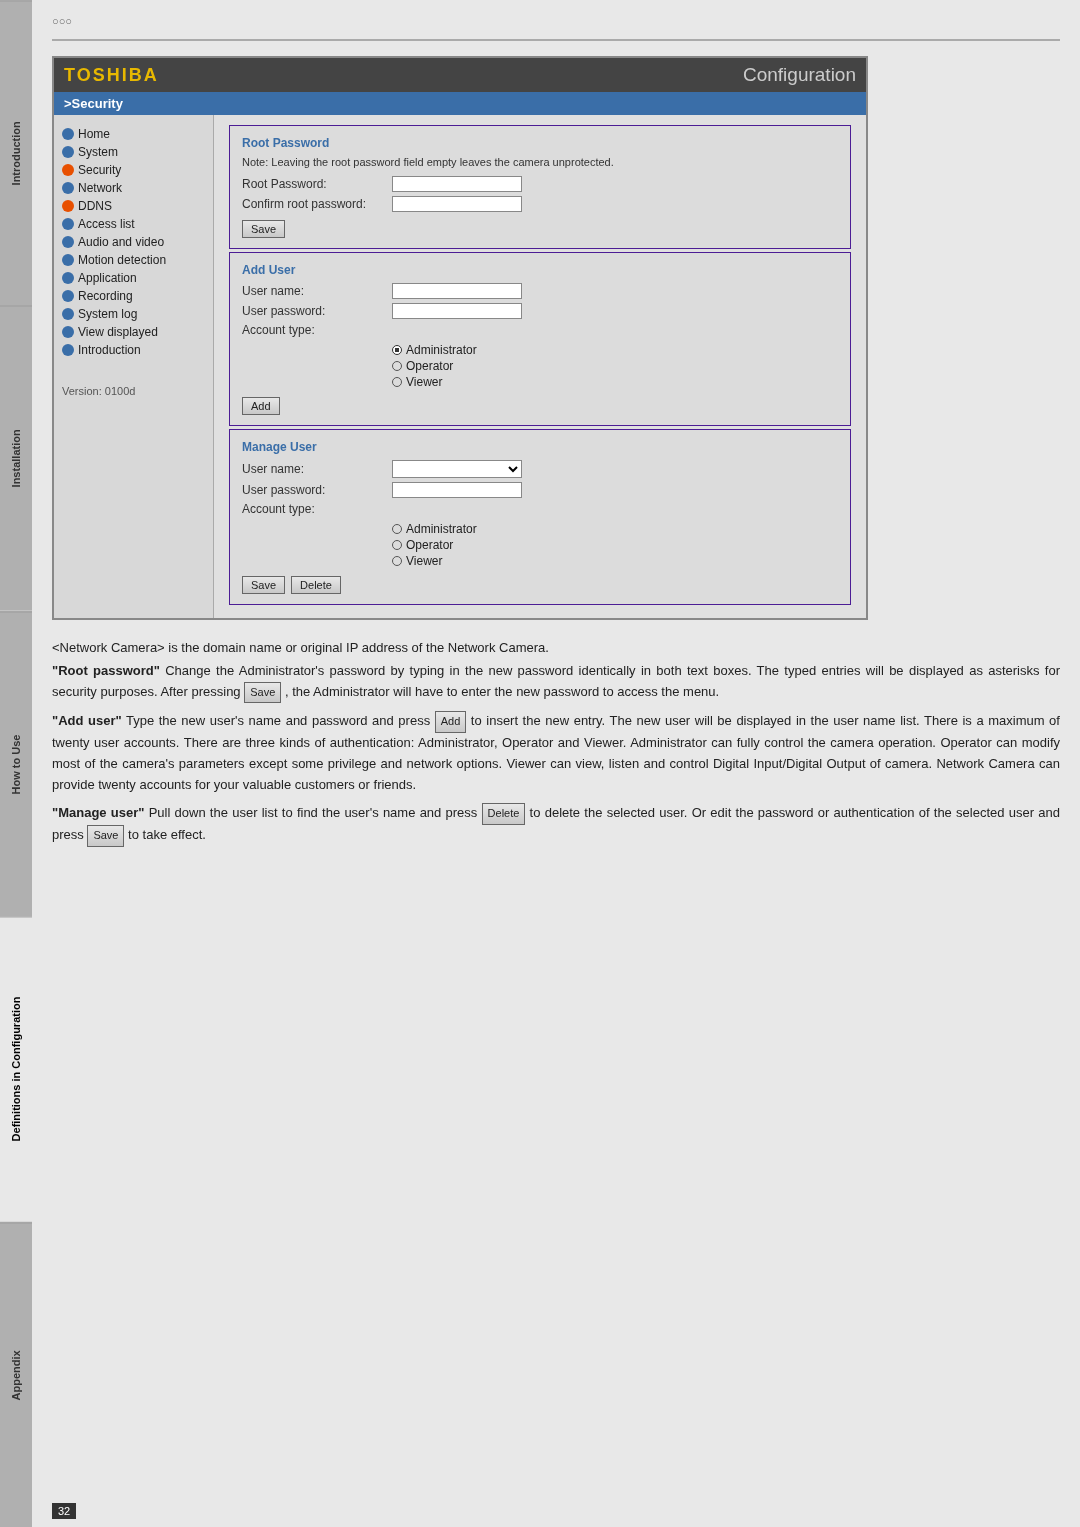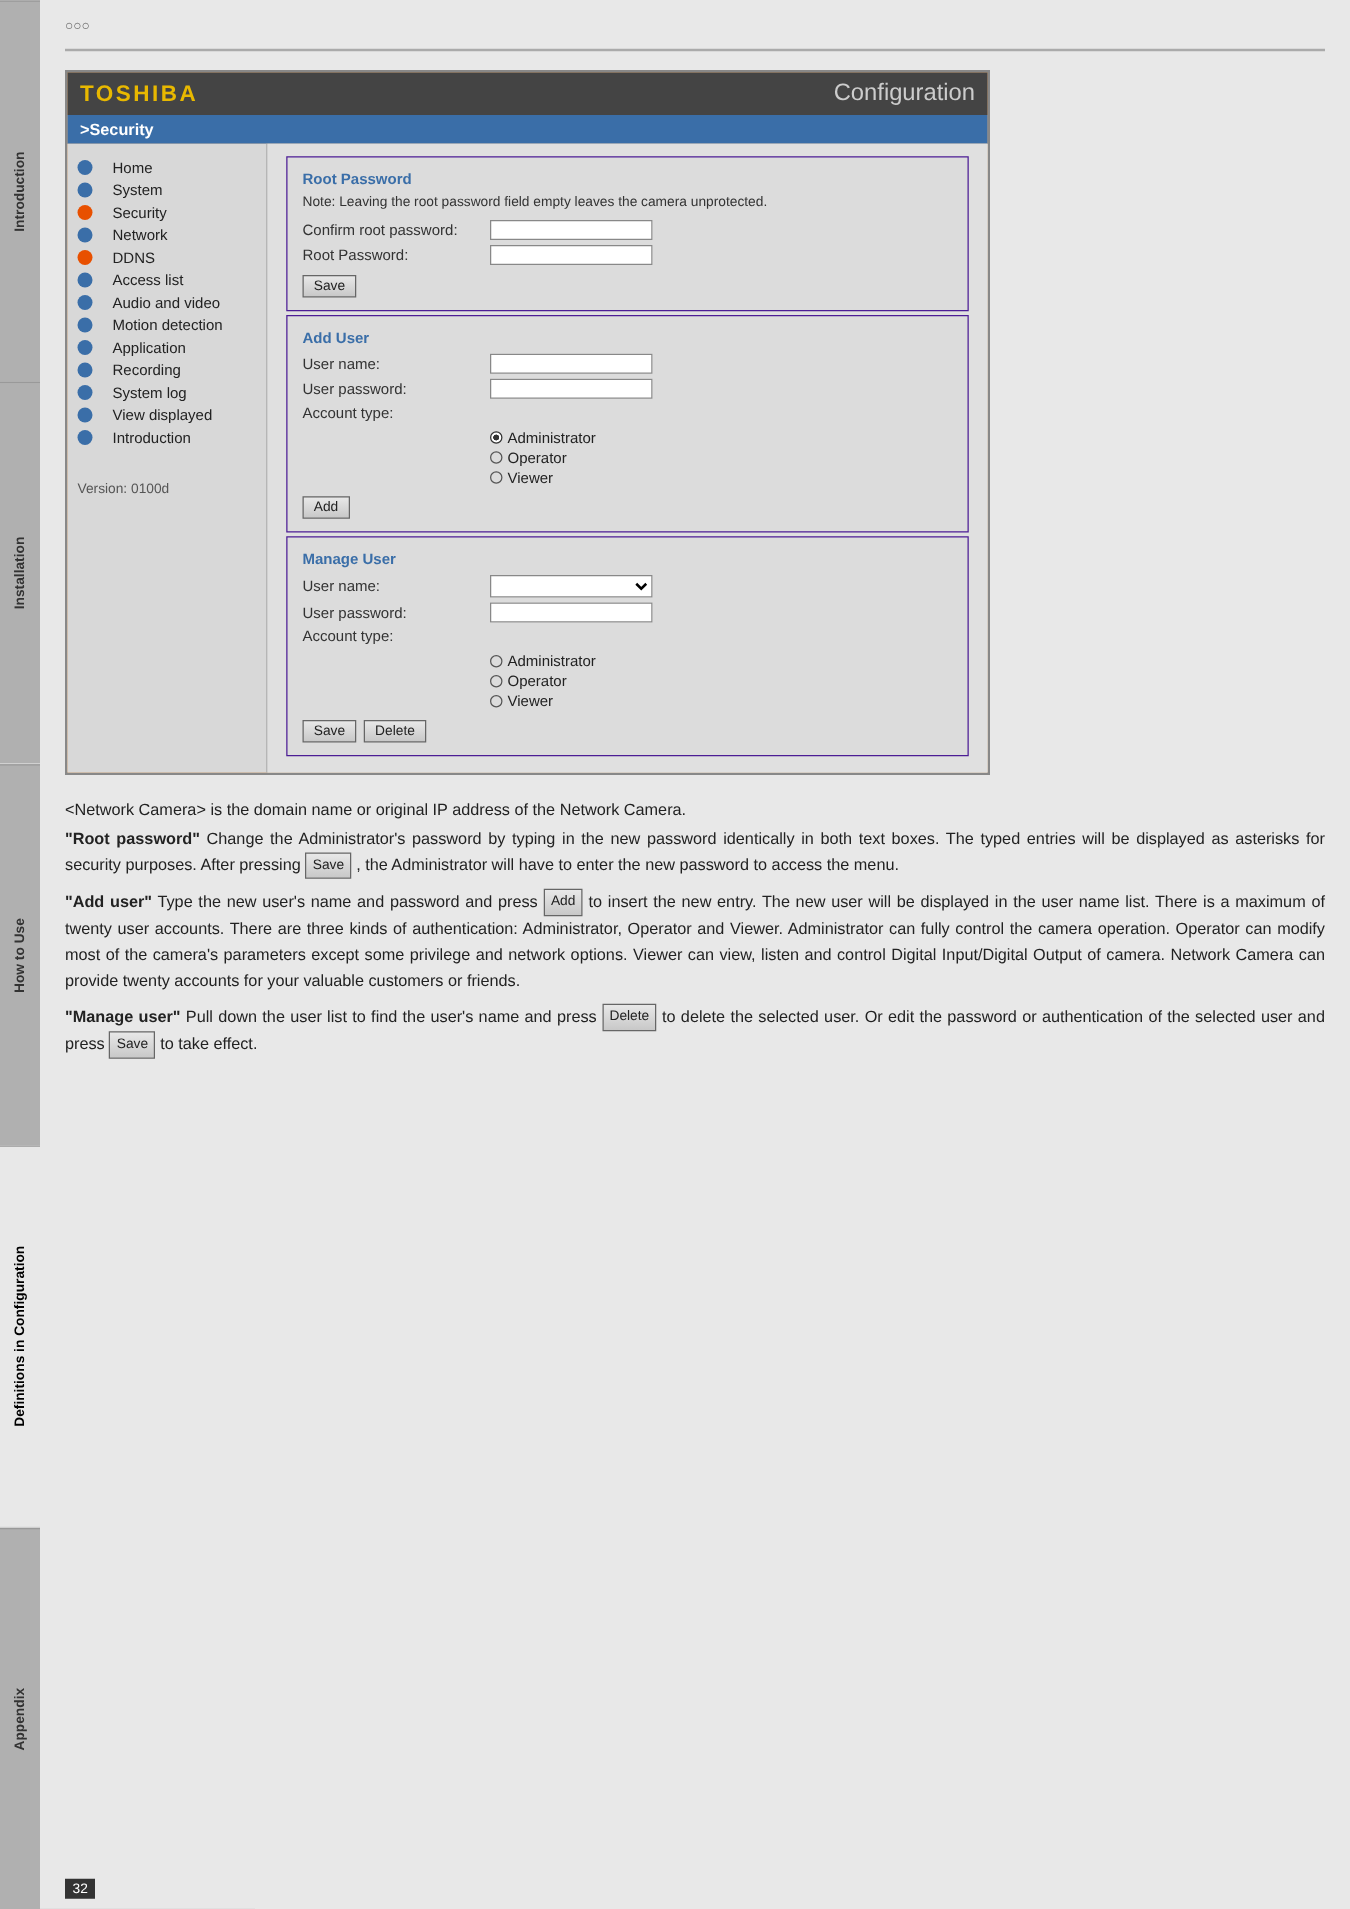--- a/index.html
+++ b/index.html
@@ -77,24 +77,24 @@
     }
     .page-title {
       font-size: 36px;
       font-weight: bold;
       color: #222;
       letter-spacing: -1px;
     }
 
     
     .camera-panel {
-      background: #fdba74;
+      background: #ef4444;
       border: 2px solid #888;
       margin-bottom: 20px;
-      width: 740px;
+      width: 816px;
     }
 
     
     .toshiba-header {
       background: #444;
       display: flex;
       justify-content: space-between;
       align-items: center;
       padding: 6px 10px;
     }
@@ -132,21 +132,21 @@
       border-right: 1px solid #aaa;
       flex-shrink: 0;
     }
     .sidebar-nav ul {
       list-style: none;
     }
     .sidebar-nav li {
       padding: 2px 0;
       display: flex;
       align-items: center;
-      gap: 16px;
+      gap: 4px;
       cursor: pointer;
     }
     .sidebar-nav li .nav-icon {
       width: 12px;
       height: 12px;
       background: #3a6ea8;
       border-radius: 50%;
       display: inline-block;
       flex-shrink: 0;
     }
@@ -361,25 +361,25 @@
         </ul>
         <div class="version-text">Version: 0100d</div>
       </div>
 
       <div class="panel-main">
 
         <div class="section-box">
           <div class="section-title">Root Password</div>
           <div class="section-note">Note: Leaving the root password field empty leaves the camera unprotected.</div>
           <div class="form-row">
+            <div class="form-label">Root Password:</div>
+            <input class="form-input" type="password" style="">
+          </div>
+          <div class="form-row">
             <div class="form-label">Confirm root password:</div>
-            <input class="form-input" type="password" style="">
-          </div>
-          <div class="form-row">
-            <div class="form-label">Root Password:</div>
             <input class="form-input" type="password" style="">
           </div>
           <div style="margin-top:8px;">
             <button class="btn">Save</button>
           </div>
         </div>
 
         <div class="section-box">
           <div class="section-title">Add User</div>
           <div class="form-row">

